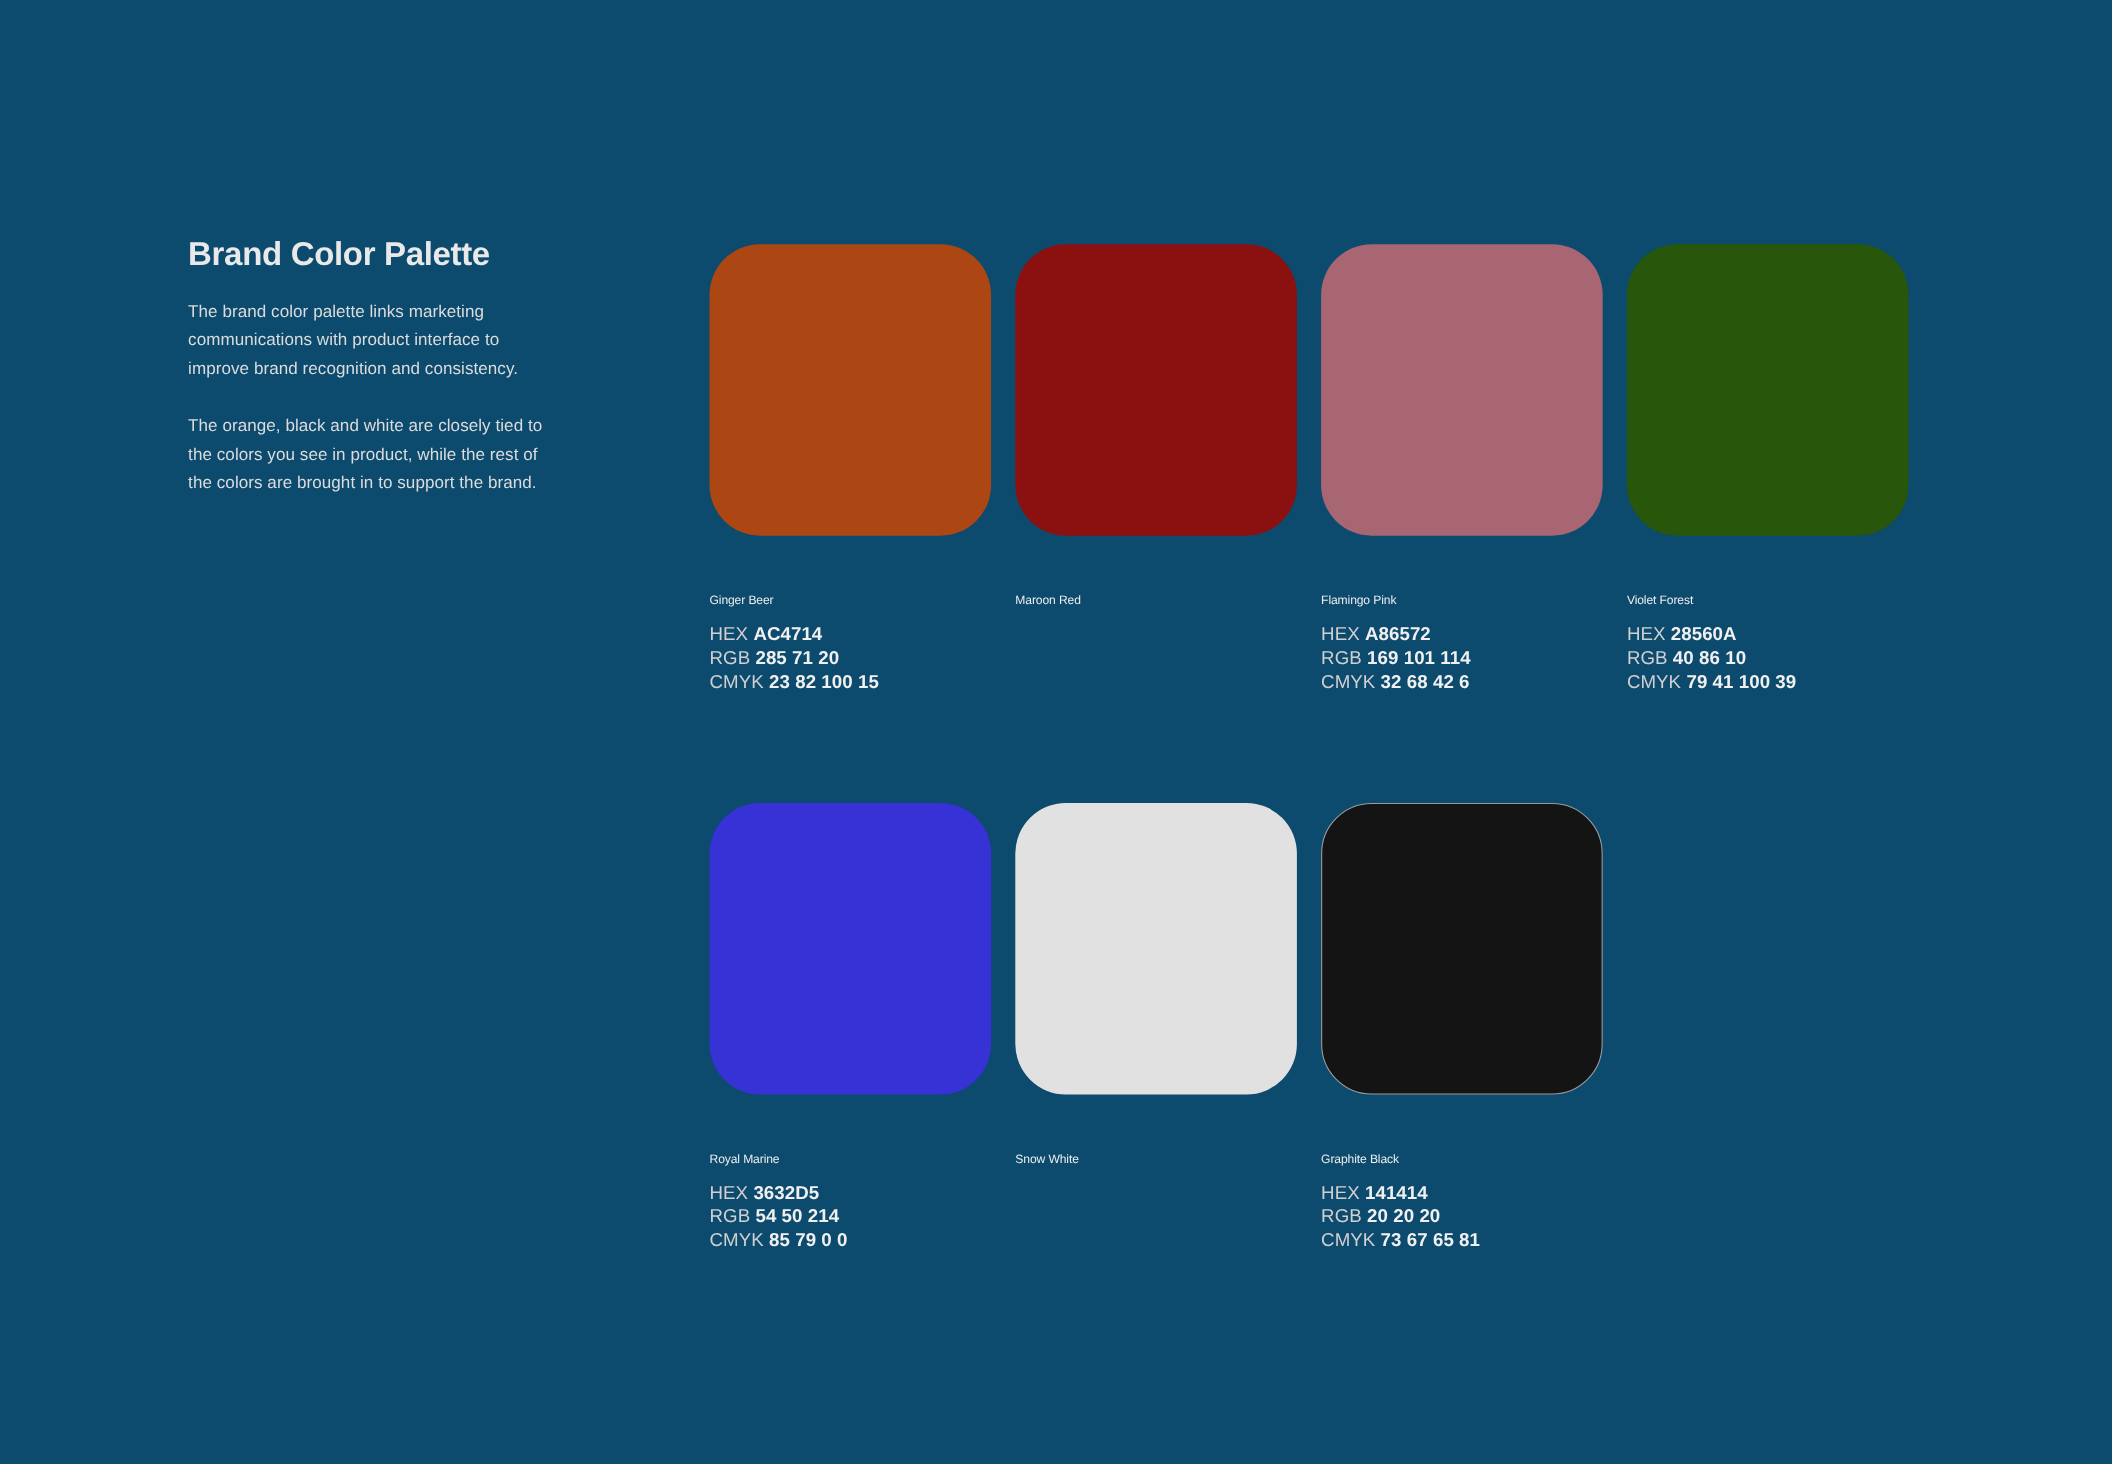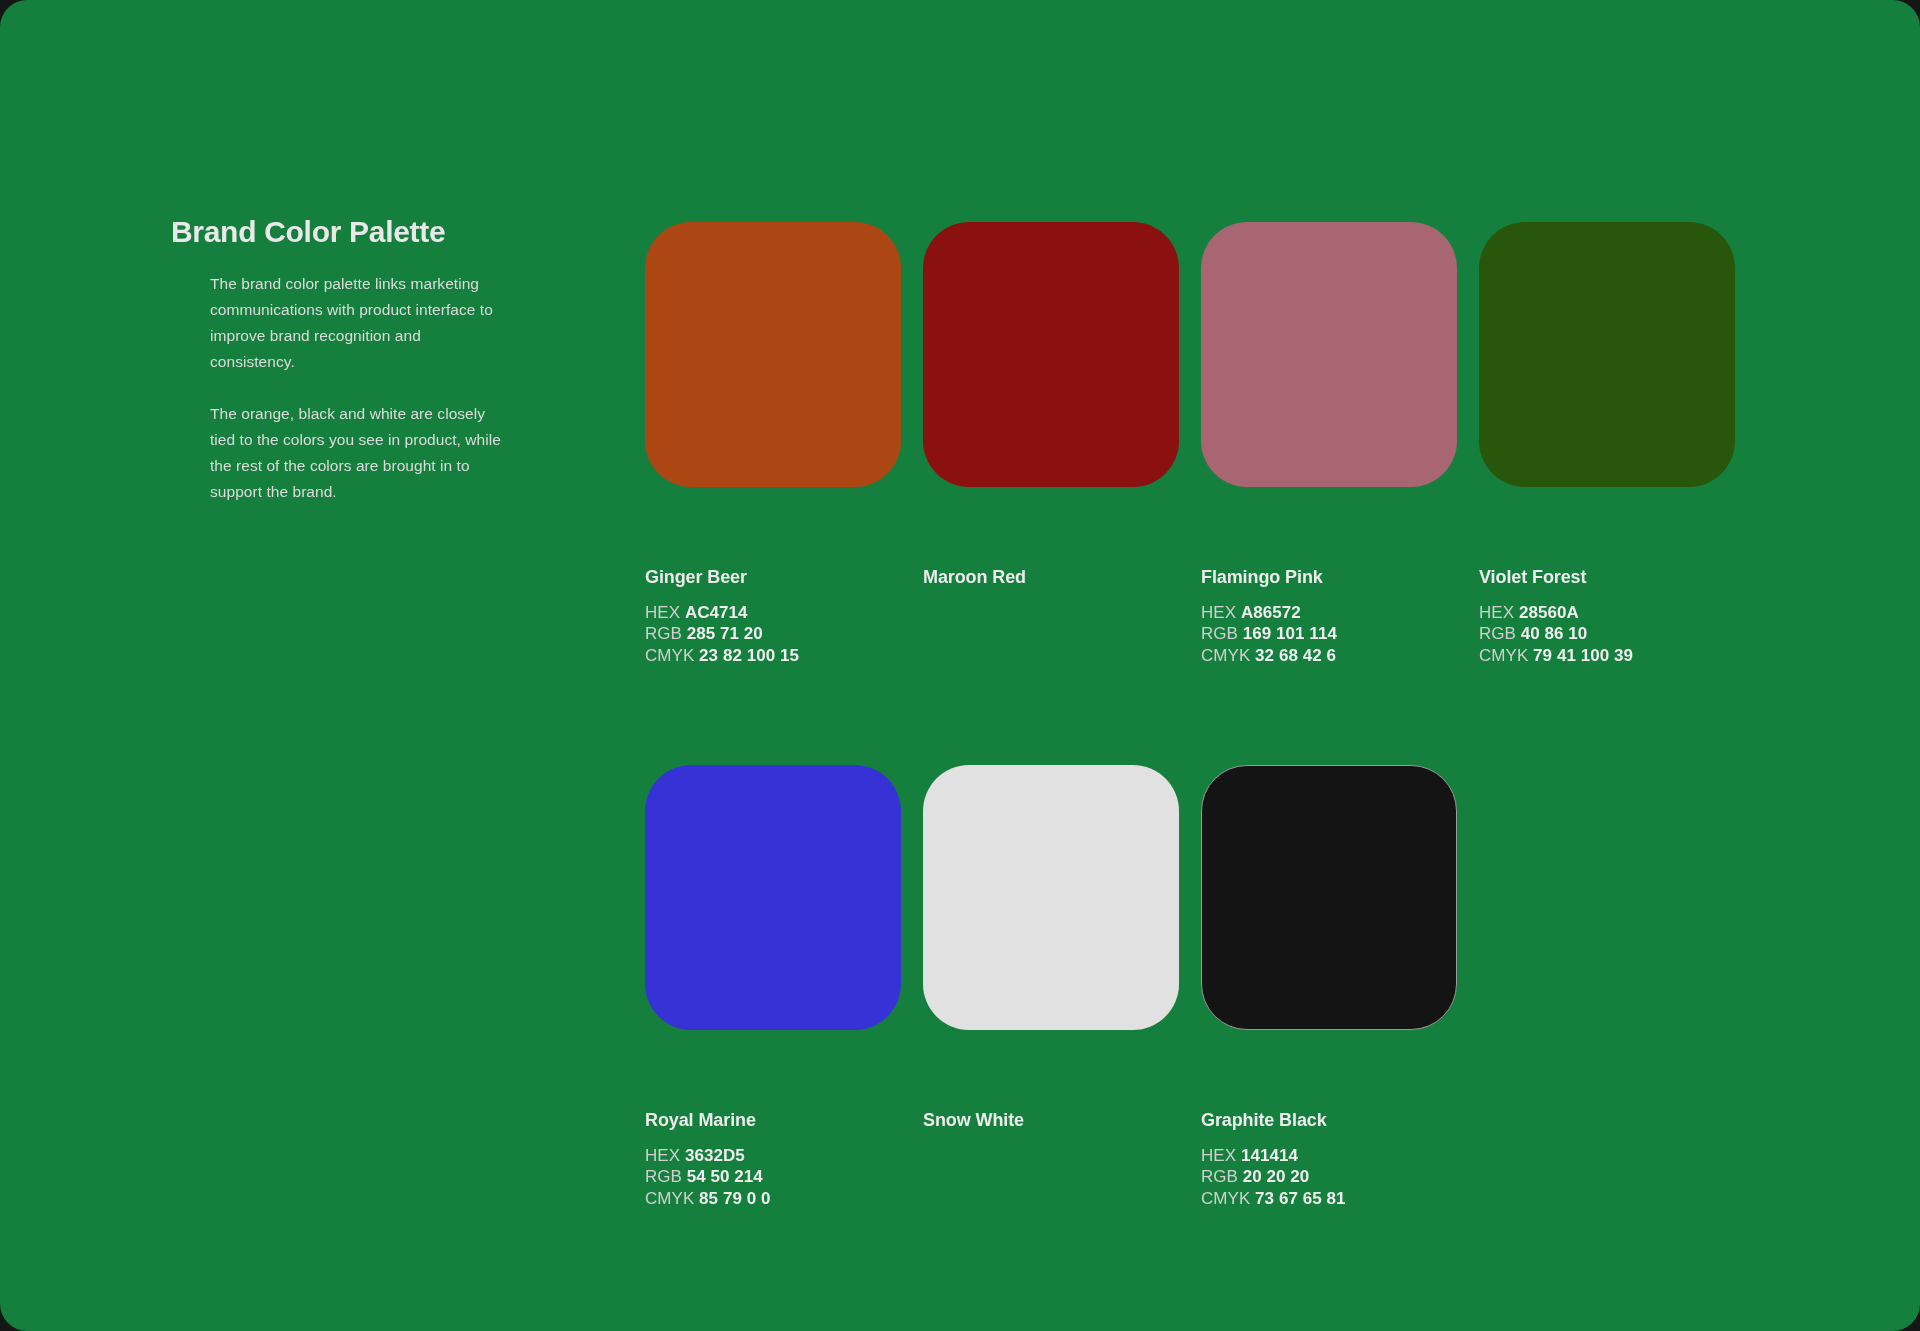--- a/index.html
+++ b/index.html
@@ -13,22 +13,21 @@
 
   body {
     font-family: "Liberation Sans", "DejaVu Sans", sans-serif;
     -webkit-font-smoothing: antialiased;
   }
 
   .page {
     position: relative;
     width: 1920px;
     height: 1331px;
-    background: #15803d;
-    border-radius: 27px;
+    background: #0c4a6e;
   }
 
   
   .intro {
     position: absolute;
     left: 171px;
     top: 215px;
     width: 330px;
   }
 
@@ -40,21 +39,20 @@
     line-height: 1.15;
     margin-bottom: 21px;
   }
 
   .intro-para {
     font-size: 15.5px;
     font-weight: 400;
     line-height: 26px;
     color: #dcdcdc;
     letter-spacing: 0.05px;
-    margin-left: 39px;
   }
 
   .intro-para + .intro-para {
     margin-top: 26px;
   }
 
   
   .grid {
     position: absolute;
     left: 645px;
@@ -79,23 +77,23 @@
     height: 265px;
     border-radius: 46px;
     display: block;
   }
 
   .swatch.outlined {
     border: 1px solid #9a9a9a;
   }
 
   .cell-name {
-    margin-top: 80px;
-    font-size: 18px;
-    font-weight: bold;
+    margin-top: 53px;
+    font-size: 11px;
+    font-weight: normal;
     color: #ededed;
     letter-spacing: -0.1px;
     line-height: 1.2;
   }
 
   .specs {
     margin-top: 13px;
   }
 
   .spec-row {

